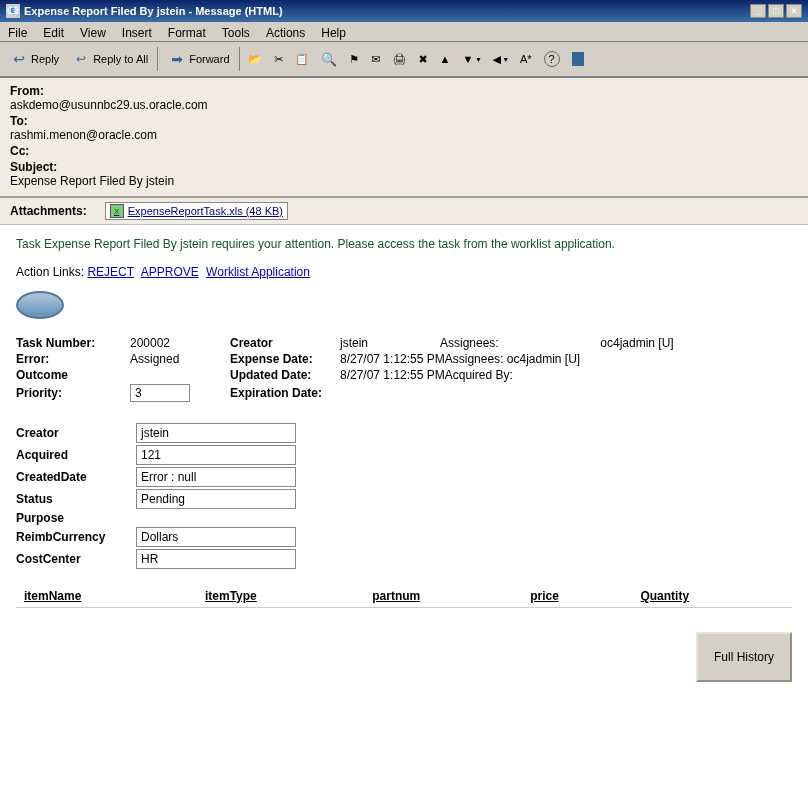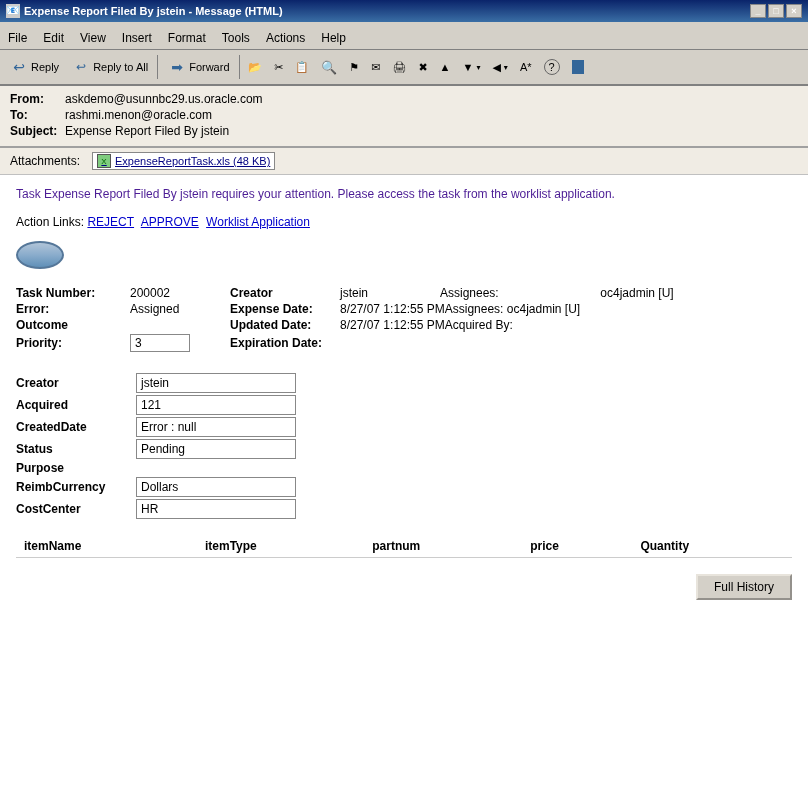--- a/index.html
+++ b/index.html
@@ -27,22 +27,22 @@
       width: 16px; height: 14px; background: #d4d0c8; border: 1px solid #888; font-size: 9px; text-align: center; line-height: 12px; cursor: pointer;
     }
 
     
     .menu-bar {
       background: #d4d0c8;
       border-bottom: 1px solid #808080;
       padding: 2px 0;
       display: flex;
       gap: 0;
-      height: 28px;
-      align-items: flex-end;
+      height: 20px;
+      align-items: flex-start;
     }
     .menu-item {
       padding: 2px 8px;
       font-size: 12px;
       cursor: pointer;
       color: #000;
     }
 
     
     .toolbar {
@@ -76,47 +76,48 @@
     
     .email-header {
       background: #f0ece4;
       border-bottom: 2px solid #a0a0a0;
       padding: 6px 10px;
     }
     .email-header-row {
       display: flex;
       margin-bottom: 2px;
       font-size: 12px;
+      flex-direction: column;
     }
     .email-header-label {
       width: 55px;
       font-weight: bold;
       color: #000;
     }
     .email-header-value { color: #000; }
 
     
     .attachments-row {
       display: flex;
       align-items: center;
       padding: 4px 10px;
       background: #f0ece4;
       border-bottom: 1px solid #c0c0c0;
       font-size: 12px;
     }
-    .attachment-label { font-weight: normal; margin-right: 12px; }
+    .attachment-label { font-weight: bold; margin-right: 18px; }
     .attachment-file {
       display: flex; align-items: center; gap: 2px;
       background: #fff; border: 1px solid #888;
       padding: 1px 4px; cursor: pointer; font-size: 11px; color: #000080;
       text-decoration: underline;
     }
     .file-icon { width: 14px; height: 14px; background: #7fcc7f; border: 1px solid #555; margin-right: 2px; font-size: 8px; display: flex; align-items: center; justify-content: center; }
 
-    .body-text { font-size: 12px; color: #4c1d95; margin-bottom: 12px; line-height: 1.5; }
+    .body-text { font-size: 12px; color: #14532d; margin-bottom: 12px; line-height: 1.5; }
 
     .action-links { font-size: 12px; margin-bottom: 12px; }
     .action-link { color: #0000cc; text-decoration: underline; cursor: pointer; margin-right: 4px; }
 
     
     .workflow-icon { margin-bottom: 16px; }
     .oval-icon {
       width: 48px; height: 28px;
       background: linear-gradient(180deg, #b0c4d8 0%, #8aaccc 50%, #6090b8 100%);
       border-radius: 50%;
@@ -148,35 +149,35 @@
     .form-field {
       border: 1px solid #888;
       background: white;
       padding: 2px 4px;
       font-size: 12px;
       width: 160px;
       min-height: 18px;
     }
 
     
-    .table-section { margin-bottom: 16px; }
+    .table-section { margin-bottom: 24px; text-decoration: underline; }
     .data-table { width: 100%; border-collapse: collapse; font-size: 12px; }
     .data-table th {
       font-weight: bold;
       padding: 4px 8px;
       text-align: left;
       border-bottom: 1px solid #ccc;
     }
 
     
     .full-history-btn {
       float: right;
       background: #d4d0c8;
       border: 2px outset #e8e4dc;
-      padding: 4px 16px;
+      padding: 16px 16px;
       font-size: 12px;
       cursor: pointer;
       margin-bottom: 8px;
     }
 
     .main-content {
       background: white;
       height: calc(810px - 22px - 20px - 36px - 78px);
       overflow-y: auto;
       padding: 10px 16px;
@@ -269,20 +270,24 @@
 </div>
 
 <div class="email-header">
   <div class="email-header-row">
     <span class="email-header-label">From:</span>
     <span class="email-header-value">askdemo@usunnbc29.us.oracle.com</span>
   </div>
   <div class="email-header-row">
     <span class="email-header-label">To:</span>
     <span class="email-header-value">rashmi.menon@oracle.com</span>
+  </div>
+  <div class="email-header-row">
+    <span class="email-header-label">Cc:</span>
+    <span class="email-header-value"></span>
   </div>
   <div class="email-header-row">
     <span class="email-header-label">Subject:</span>
     <span class="email-header-value">Expense Report Filed By jstein</span>
   </div>
 </div>
 
 <div class="attachments-row">
   <span class="attachment-label">Attachments:</span>
   <span class="attachment-file">

